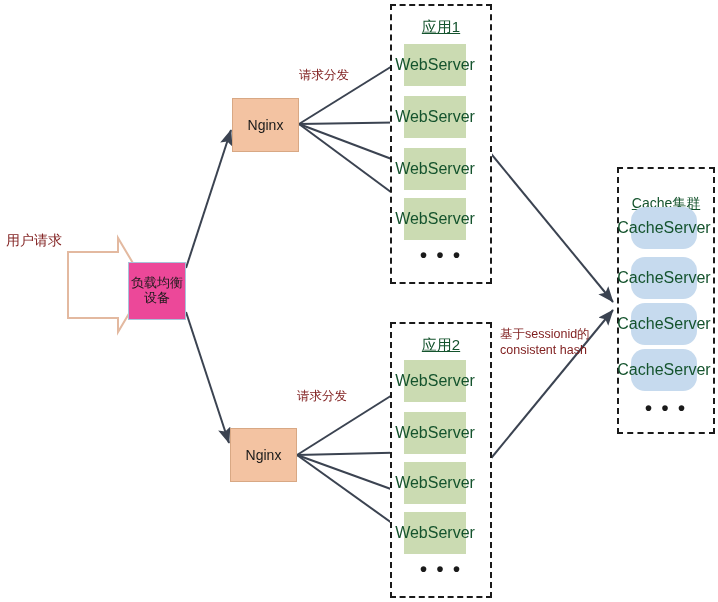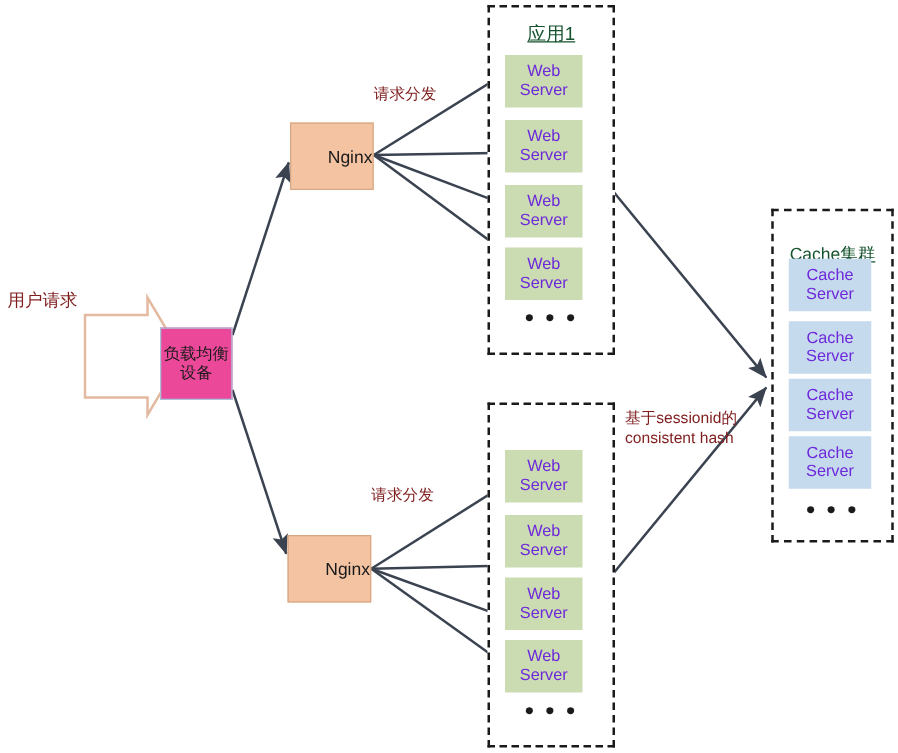--- a/index.html
+++ b/index.html
@@ -45,43 +45,42 @@
     width: 100%;
     text-align: center;
     font-size: 15px;
     color: #14532d;
     text-decoration: underline;
   }
   .srv {
     position: absolute;
     box-sizing: border-box;
     display: flex;
-    flex-direction: column;
+    flex-direction: row;
     align-items: center;
     justify-content: center;
-    font-size: 13px;
+    font-size: 16px;
     line-height: 1.12;
-    color: #6d28d9;
+    color: #14532d;
   }
   .web-srv { background: #cbdbb2; }
-  .cache-srv { background: #c6daee; }
+  .cache-srv { background: #c6daee; border-radius: 14px; }
   .dots {
     position: absolute;
     width: 100%;
     text-align: center;
     font-size: 20px;
     font-weight: bold;
     letter-spacing: 2px;
     color: #1a1a1a;
   }
   .nginx-box {
     background: #f3c3a2;
     border: 1px solid #d8a884;
     font-size: 14px;
-    justify-content: flex-end;
   }
   .lb-box {
     background: #ec4899;
     border: 1px solid #a9c2da;
     font-size: 13px;
     flex-direction: column;
   }
   .label {
     position: absolute;
     font-size: 12.5px;
@@ -167,20 +166,21 @@
       <span>Server</span>
     </div>
     <div class="srv web-srv" style="left:12px; top:192px; width:62px; height:42px;">
       <span>Web</span>
       <span>Server</span>
     </div>
     <div class="dots" style="top:238px;">• • •</div>
   </div>
 
   <div class="group-box" style="left:390px; top:322px; width:102px; height:276px;">
+    <div class="group-title" style="top:12px;">应用2</div>
 
     <div class="srv web-srv" style="left:12px; top:36px; width:62px; height:42px;">
       <span>Web</span>
       <span>Server</span>
     </div>
     <div class="srv web-srv" style="left:12px; top:88px; width:62px; height:42px;">
       <span>Web</span>
       <span>Server</span>
     </div>
     <div class="srv web-srv" style="left:12px; top:138px; width:62px; height:42px;">

